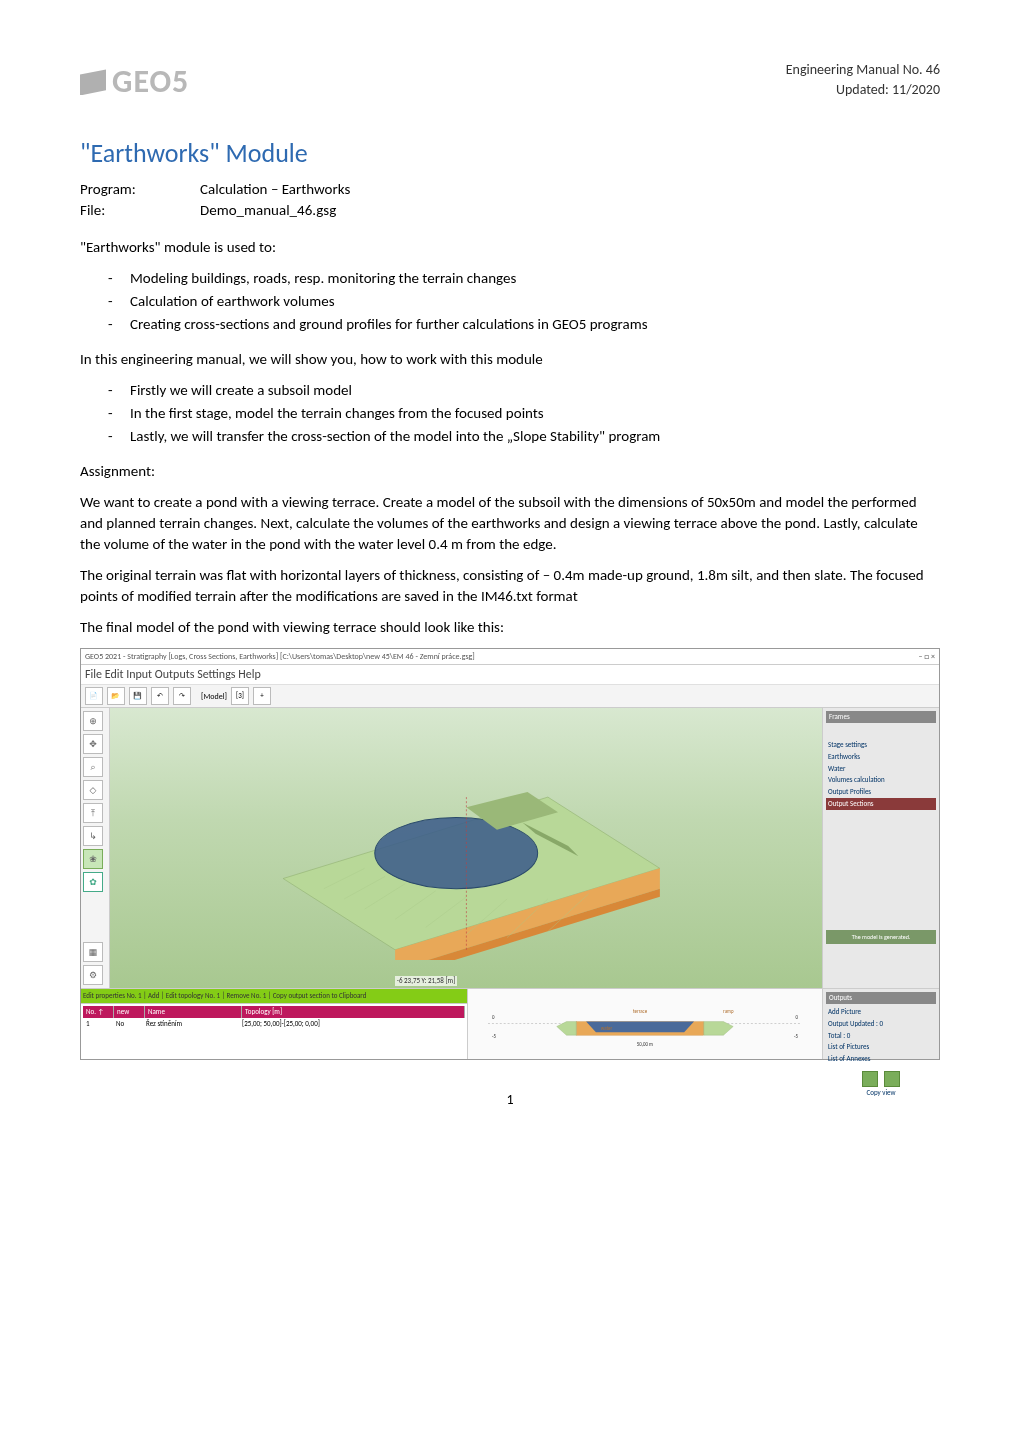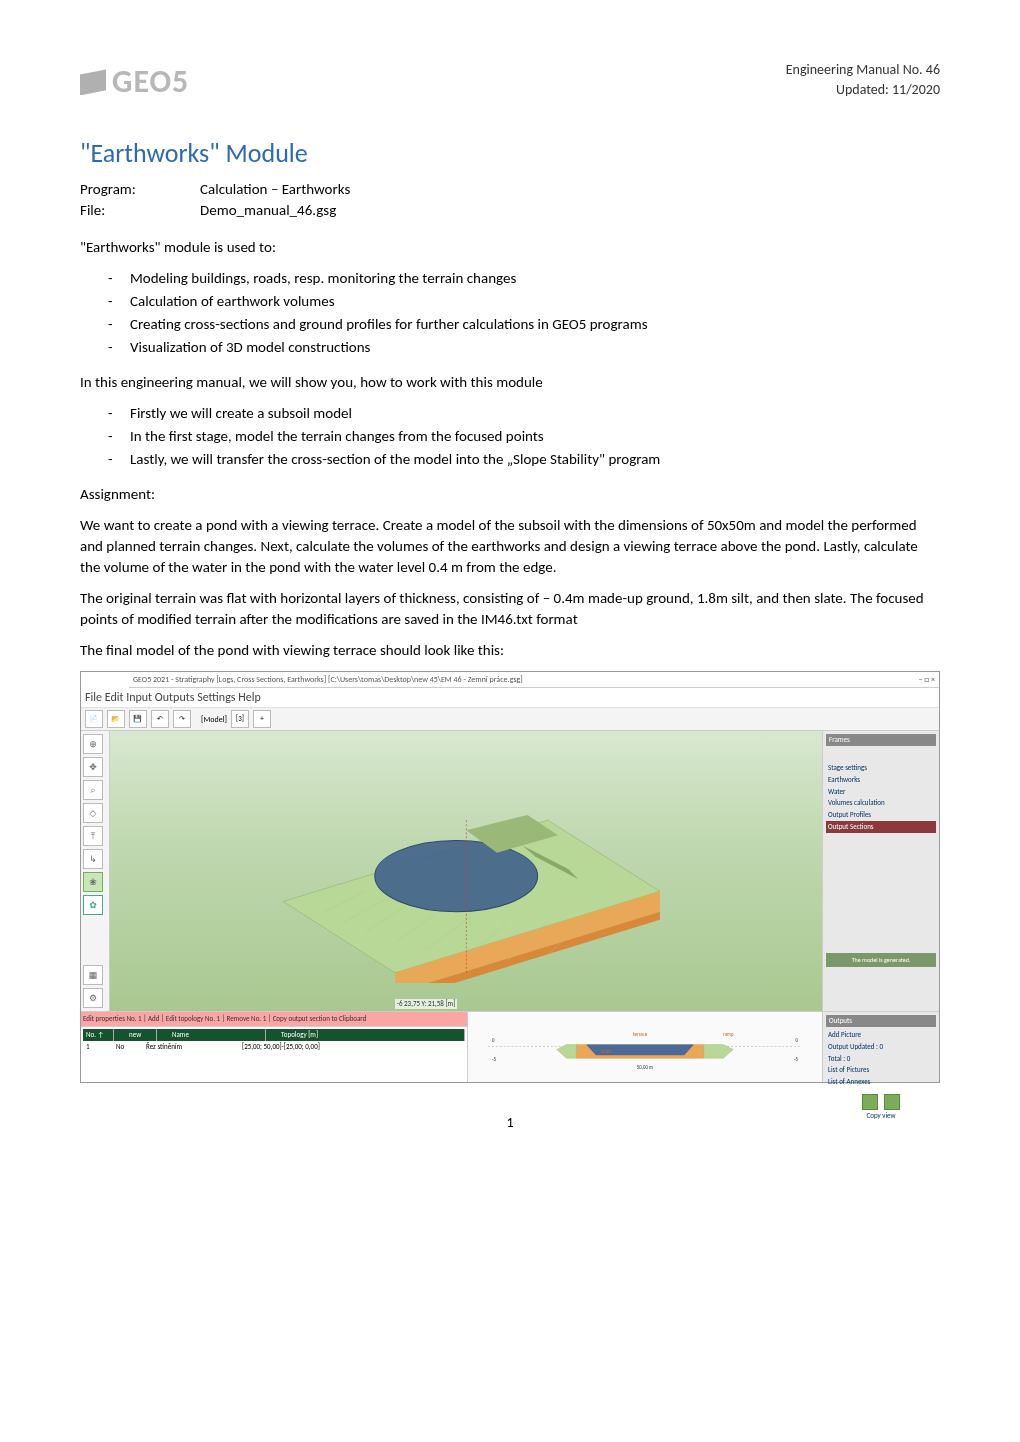--- a/index.html
+++ b/index.html
@@ -84,21 +84,20 @@
       box-sizing: border-box;
     }
     .ss-titlebar {
       background: #fff;
       border-bottom: 1px solid #ccc;
       font-size: 8px;
       padding: 2px 4px;
       color: #555;
       display: flex;
       justify-content: space-between;
-      margin-left: 48px;
     }
     .ss-menubar {
       background: #fff;
       font-size: 12px;
       padding: 1px 4px;
       color: #444;
       border-bottom: 1px solid #e0e0e0;
     }
     .ss-toolbar {
       background: #f4f4f4;
@@ -189,35 +188,34 @@
       border-top: 1px solid #ccc;
       display: flex;
       height: 70px;
     }
     .ss-bottom-left {
       flex: 0 0 45%;
       border-right: 1px solid #ccc;
       font-size: 7px;
     }
     .ss-bl-toolbar {
-      background: #fca5a5;
+      background: #84cc16;
       border-bottom: 1px solid #ccc;
       padding: 2px;
       font-size: 7px;
       color: #333;
     }
     .ss-bl-table {
       font-size: 7px;
       padding: 2px;
     }
     .ss-bl-th {
-      background: #14532d;
+      background: #be185d;
       color: #fff;
       display: flex;
-      gap: 12px;
     }
     .ss-bl-th > div { padding: 1px 3px; border-right: 1px solid #aaa; }
     .ss-bl-row { display: flex; }
     .ss-bl-row > div { padding: 1px 3px; }
     .ss-bottom-right {
       flex: 1;
       background: #fafafa;
       position: relative;
     }
     .ss-br-section {
@@ -292,21 +290,20 @@
     <div class="meta-label">File:</div>
     <div>Demo_manual_46.gsg</div>
   </div>
 </div>
 
 <p>"Earthworks" module is used to:</p>
 <ul>
   <li>Modeling buildings, roads, resp. monitoring the terrain changes</li>
   <li>Calculation of earthwork volumes</li>
   <li>Creating cross-sections and ground profiles for further calculations in GEO5 programs</li>
-  <li>Visualization of 3D model constructions</li>
 </ul>
 
 <p>In this engineering manual, we will show you, how to work with this module</p>
 <ul>
   <li>Firstly we will create a subsoil model</li>
   <li>In the first stage, model the terrain changes from the focused points</li>
   <li>Lastly, we will transfer the cross-section of the model into the „Slope Stability" program</li>
 </ul>
 
 <p class="section-label">Assignment:</p>

